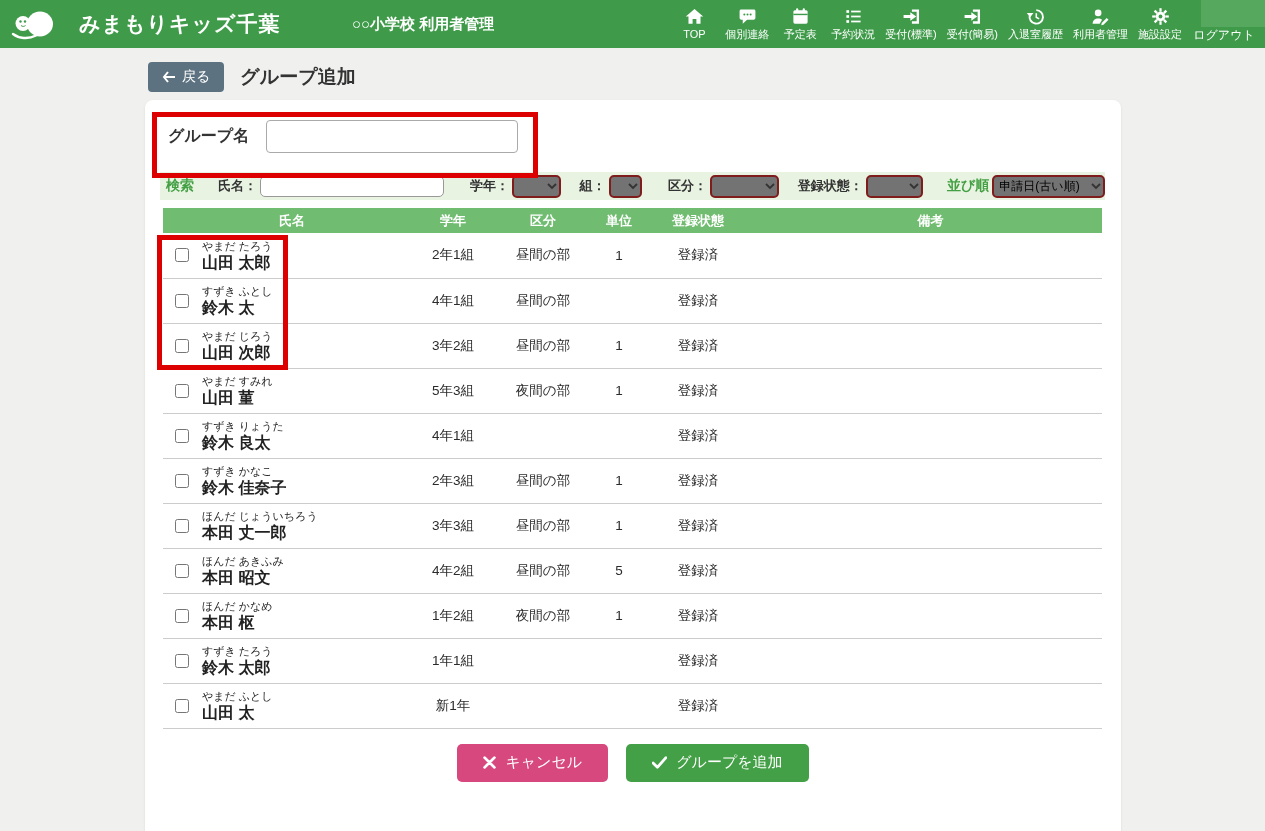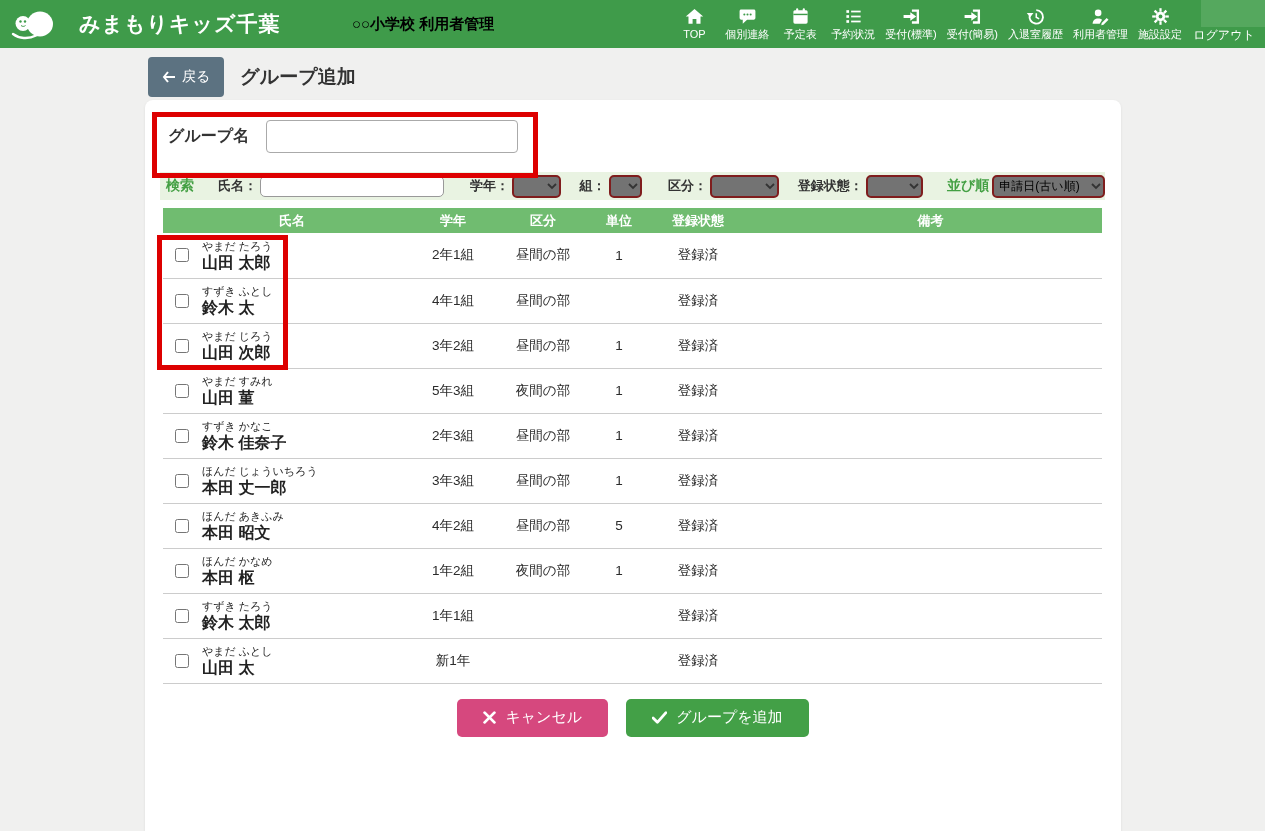--- a/index.html
+++ b/index.html
@@ -24,40 +24,40 @@
   }
   
   .app-header{
     position:relative;height:48px;background:var(--header-green);
     display:flex;align-items:center;
   }
   .logo{display:flex;align-items:center;gap:23px;margin-left:10px;cursor:pointer;}
   .logo-text{color:#fff;font-weight:bold;font-size:21px;letter-spacing:1px;}
   .header-title{
     position:absolute;left:352px;top:0;height:48px;display:flex;align-items:center;
-    color:#000000;font-weight:bold;font-size:15px;
+    color:#ffffff;font-weight:bold;font-size:15px;
   }
   .main-nav{margin-left:auto;display:flex;align-items:center;height:48px;}
   .nav-item{
     display:flex;flex-direction:column;align-items:center;justify-content:center;
     height:60px;padding:0 5px;min-width:52px;cursor:pointer;color:#fff;
   }
   .nav-icon{height:19px;display:flex;align-items:center;justify-content:center;}
   .nav-label{font-size:11px;line-height:13px;margin-top:2px;white-space:nowrap;}
   .logout{position:relative;width:78px;height:48px;cursor:pointer;flex:none;}
   .logout-bg{position:absolute;top:0;right:0;width:64px;height:27px;background:var(--logout-green);}
   .logout-label{
     position:absolute;bottom:4px;left:0;right:4px;text-align:center;
     color:#fff;font-size:12px;
   }
   
   .page-head{display:flex;align-items:center;gap:16px;margin:14px 0 0 148px;height:30px;}
   .back-button{
     background:var(--back-gray);color:#fff;border:none;border-radius:4px;
-    height:40px;padding:0 14px;font-size:14px;cursor:pointer;
+    height:30px;padding:0 14px;font-size:14px;cursor:pointer;
     display:flex;align-items:center;gap:6px;font-family:inherit;
   }
   .page-title{font-size:19px;font-weight:bold;margin:0;color:#333;}
   
   .card{
     position:relative;margin:8px 0 0 145px;width:976px;height:744px;
     background:#fff;border-radius:8px;box-shadow:0 1px 3px rgba(0,0,0,.08);
     padding:0;
   }
   .group-row{position:relative;height:72px;display:flex;align-items:center;padding-left:23px;}
@@ -383,20 +383,36 @@
         </span>
       </span>
     </td>
     <td>5年3組</td>
     <td>夜間の部</td>
     <td>1</td>
     <td>登録済</td>
     <td></td>
   </tr>
 
+  <tr>
+    <td class="name-cell">
+      <span class="name-cell-inner">
+        <input type="checkbox" style="">
+        <span>
+          <span class="kana">すずき りょうた</span>
+          <span class="full-name">鈴木 良太</span>
+        </span>
+      </span>
+    </td>
+    <td>4年1組</td>
+    <td></td>
+    <td></td>
+    <td>登録済</td>
+    <td></td>
+  </tr>
 
   <tr>
     <td class="name-cell">
       <span class="name-cell-inner">
         <input type="checkbox" style="">
         <span>
           <span class="kana">すずき かなこ</span>
           <span class="full-name">鈴木 佳奈子</span>
         </span>
       </span>

